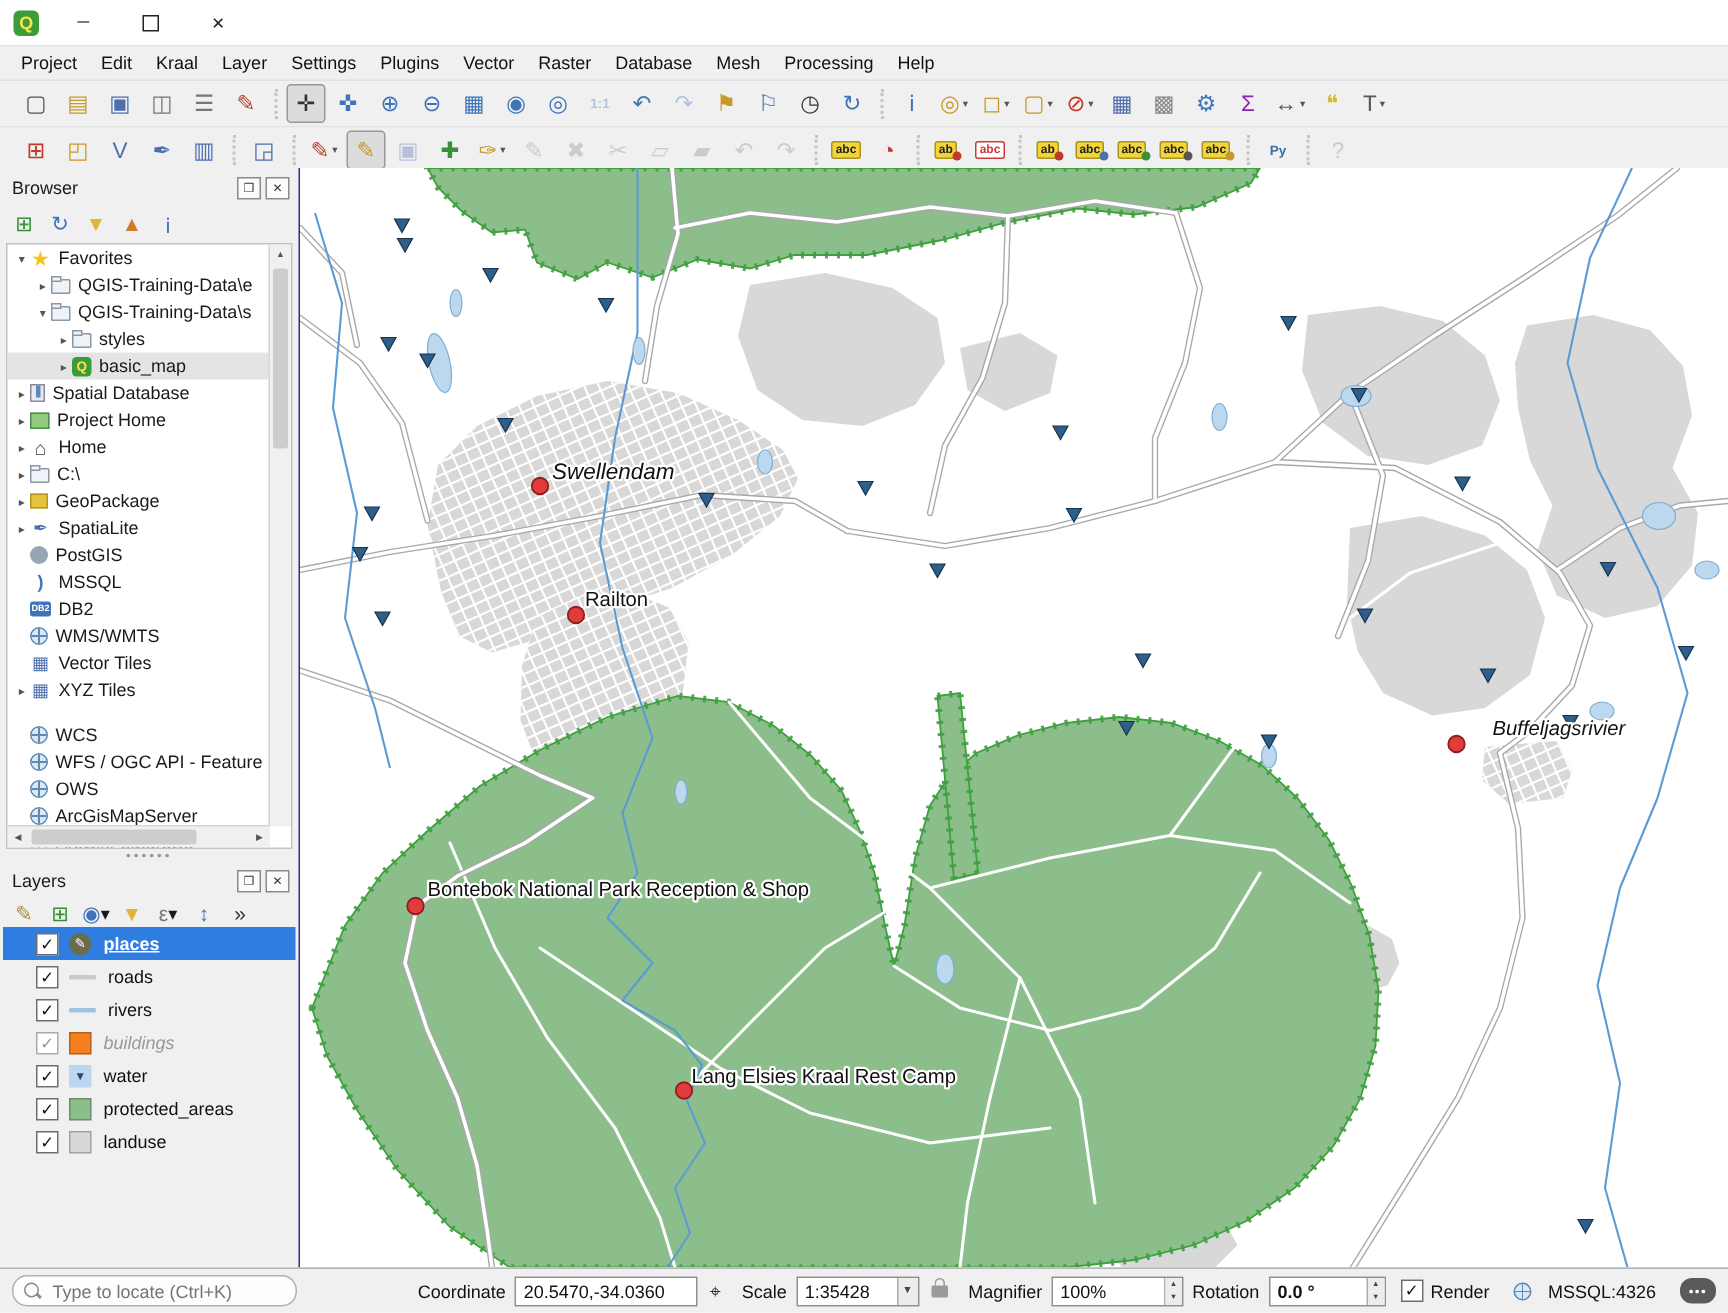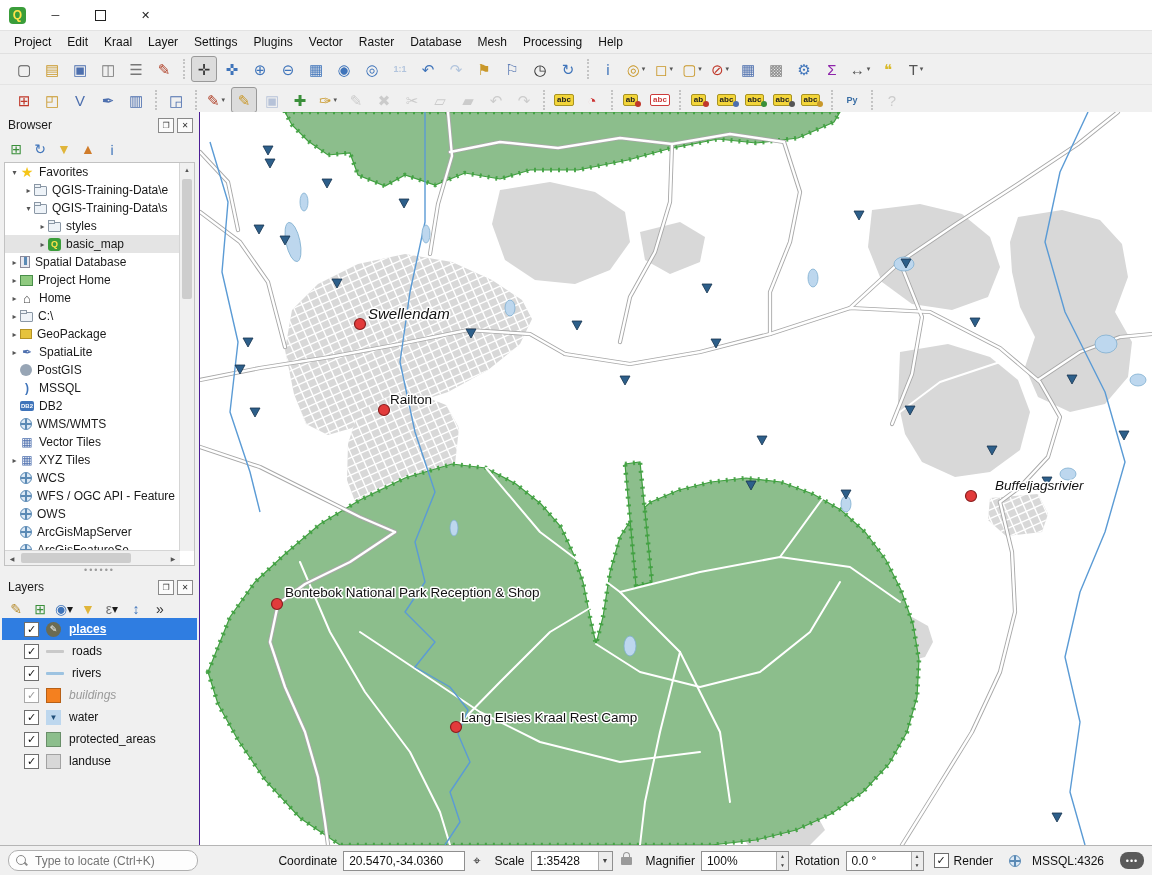--- a/index.html
+++ b/index.html
@@ -455,21 +455,21 @@
           <div class="trow" style="padding-left: 4px;">
             <span class="tarrow"></span>
             <span class="ic ic-vector-tiles">▦</span>
             <span class="tlabel">Vector Tiles</span>
           </div>
           <div class="trow" style="padding-left: 4px;">
             <span class="tarrow">▸</span>
             <span class="ic ic-xyz">▦</span>
             <span class="tlabel">XYZ Tiles</span>
           </div>
-          <div class="trow" style="padding-left: 4px;">
+          <div class="trow" style="padding-left: 4px; margin-top: 12px;">
             <span class="tarrow"></span>
             <span class="ic globe"></span>
             <span class="tlabel">WCS</span>
           </div>
           <div class="trow" style="padding-left: 4px;">
             <span class="tarrow"></span>
             <span class="ic globe"></span>
             <span class="tlabel">WFS / OGC API - Feature</span>
           </div>
           <div class="trow" style="padding-left: 4px;">
@@ -1027,21 +1027,21 @@
   <span class="sb-label">Magnifier</span>
   <div class="sb-box" style="width:88px;">
     <input style="width: 64px;" value="100%">
     <span class="spin">
         <span>▲</span>
         <span>▼</span>
       </span>
   </div>
   <span class="sb-label">Rotation</span>
   <div class="sb-box" style="width:78px;">
-    <input style="width: 54px;" value="0.0 °">
+    <input style="width: 54px; font-weight: bold;" value="0.0 °">
     <span class="spin">
         <span>▲</span>
         <span>▼</span>
       </span>
   </div>
   <span class="cb" style="margin:0 5px 0 10px;">✓</span>
   <span class="sb-label" style="margin-left:0;">Render</span>
   <span class="ic globe" style="margin-left:10px;"></span>
   <span class="sb-label">MSSQL:4326</span>
   <span class="msg-ic">•••</span>

